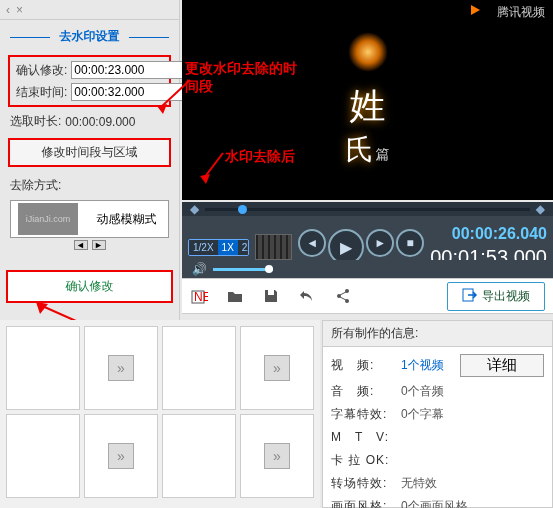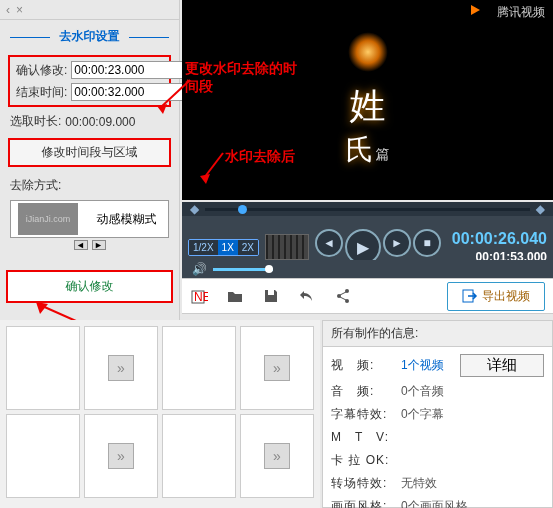--- a/index.html
+++ b/index.html
@@ -36,27 +36,27 @@
 .ctrl-bar{position:absolute;left:182px;top:216px;right:0;height:62px;background:#3a4550;display:flex;align-items:center;padding:0 6px;gap:6px}
 .speed-box{display:flex;border:1px solid #6af;border-radius:2px;overflow:hidden}
 .speed-box span{padding:2px 4px;color:#9cf;font-size:10px;cursor:pointer;background:#2a3540}
 .speed-box .active{background:#06c;color:#fff}
 .film-strip{width:44px;height:26px;background:repeating-linear-gradient(90deg,#222 0 2px,#444 2px 6px);border:1px solid #666}
 .play-ctrls{display:flex;gap:2px}
 .pbtn{width:28px;height:28px;border:2px solid #8ab;border-radius:50%;display:flex;align-items:center;justify-content:center;color:#cde;cursor:pointer;font-size:12px;background:#2a3540}
 .pbtn.big{width:36px;height:36px;font-size:16px}
 .time-disp{margin-left:auto;text-align:right;line-height:1.3}
 .time-disp .cur{color:#6cf;font-size:16px;font-weight:bold}
-.time-disp .tot{color:#fff;font-size:12px;font-weight:bold}
+.time-disp .tot{color:#fff;font-size:20px;font-weight:normal}
 .vol-row{position:absolute;left:182px;top:260px;right:0;height:18px;background:#3a4550;display:flex;align-items:center;padding:0 10px;gap:6px}
 .vol-track{width:60px;height:3px;background:#6cf;position:relative}
 .vol-knob{position:absolute;right:0;top:-3px;width:8px;height:8px;background:#fff;border-radius:50%}
 .icon-bar{position:absolute;left:182px;top:278px;right:0;height:36px;background:#fff;border-top:1px solid #ccc;border-bottom:1px solid #ccc;display:flex;align-items:center;padding:0 8px;gap:18px}
 .icon-bar .ic{width:18px;height:18px;color:#555;cursor:pointer;display:flex;align-items:center;justify-content:center;font-size:16px}
-.export-btn{margin-left:auto;background:#fff;border:1px solid #39c;color:#a16207;padding:5px 14px;border-radius:2px;cursor:pointer;display:flex;align-items:center;gap:4px;font-size:14px}
+.export-btn{margin-left:auto;background:#fff;border:1px solid #39c;color:#14532d;padding:5px 14px;border-radius:2px;cursor:pointer;display:flex;align-items:flex-start;gap:4px;font-size:14px}
 .thumbs-area{position:absolute;left:0;top:320px;width:320px;bottom:0;background:#f0f0f0;display:grid;grid-template-columns:repeat(4,1fr);grid-auto-rows:84px;gap:4px;padding:6px}
 .thumb-cell{background:#fff;border:1px solid #ccc;display:flex;align-items:center;justify-content:center;position:relative}
 .trans{width:26px;height:26px;background:#ddd;border:1px solid #aaa;display:flex;align-items:center;justify-content:center;color:#888;font-size:14px}
 .info-panel{position:absolute;left:322px;top:320px;right:0;bottom:0;background:#fff;border:1px solid #ccc}
 .info-hdr{background:#eee;padding:4px 8px;border-bottom:1px solid #ccc;color:#333}
 .info-body{padding:4px 8px}
 .info-row{display:flex;align-items:center;padding:3px 0;gap:6px}
 .info-row .k{width:64px;color:#333;letter-spacing:1px}
 .info-row .v{color:#555}
 .info-row.hl .v{color:#06c}

